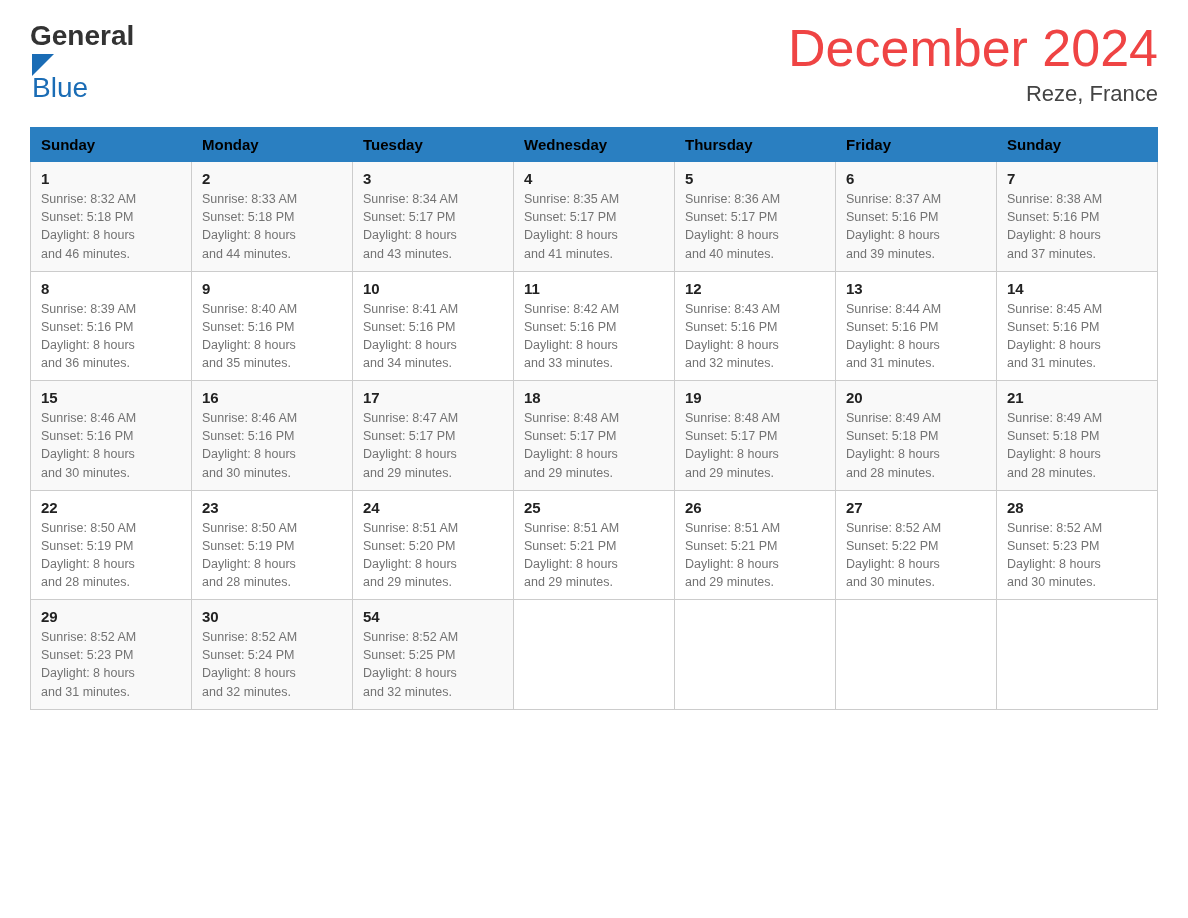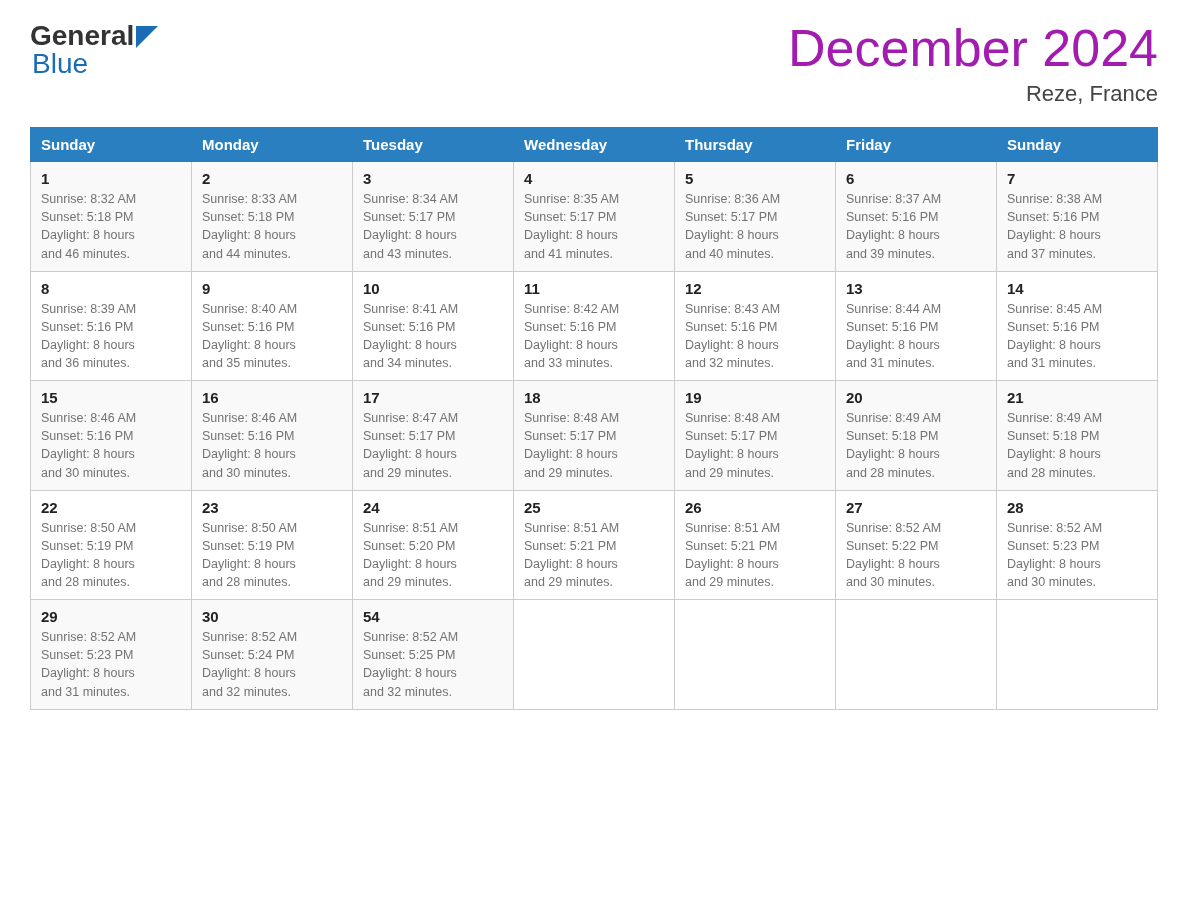--- a/index.html
+++ b/index.html
@@ -32,49 +32,49 @@
       color: #1a6cb5;
       margin-left: 2px;
     }
     .logo-icon-wrapper {
       display: flex;
       flex-direction: column;
       align-items: flex-start;
     }
     .logo-row1 {
       display: flex;
-      align-items: center;
+      flex-direction: column;
     }
     .logo-row2 {
       display: flex;
       align-items: center;
       margin-top: -6px;
     }
     .title-block {
       text-align: right;
     }
     .calendar-title {
       font-size: 52px;
       font-weight: normal;
-      color: #a21caf;
+      color: #ef4444;
       line-height: 1.1;
     }
     .calendar-subtitle {
       font-size: 22px;
       color: #444;
       margin-top: 4px;
     }
     table {
       width: 100%;
       border-collapse: collapse;
       table-layout: fixed;
     }
     thead tr th {
       background-color: #2a7fc1;
-      color: #ffffff;
+      color: #000000;
       font-size: 15px;
       font-weight: bold;
       padding: 8px 10px;
       text-align: left;
       border: 1px solid #2a7fc1;
     }
     tbody tr td {
       vertical-align: top;
       padding: 8px 10px;
       border: 1px solid #ccc;

